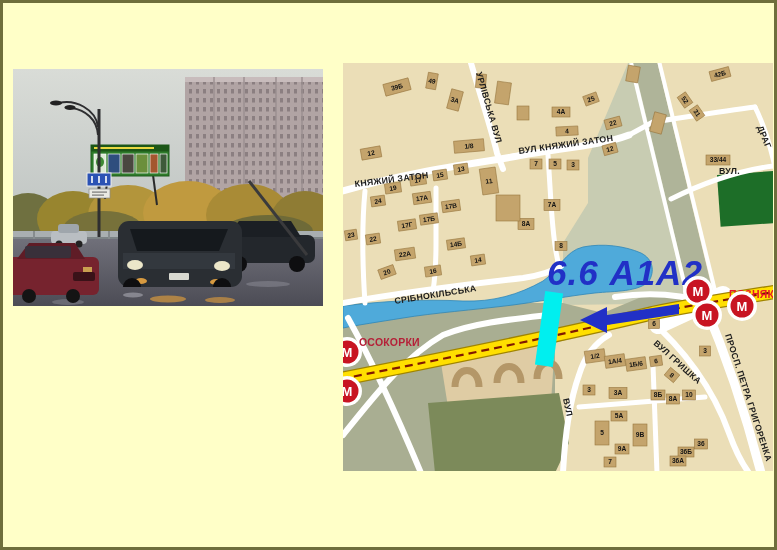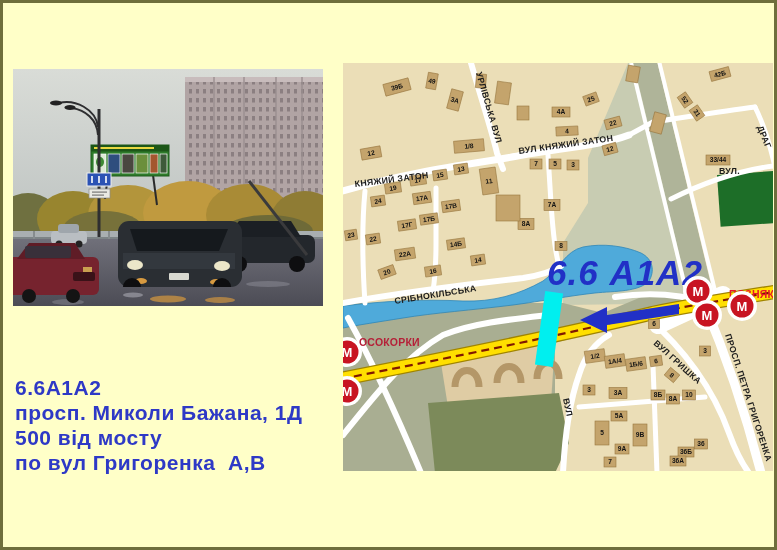--- a/index.html
+++ b/index.html
@@ -495,20 +495,14 @@
           </g>
           <g>
             <circle cx="739" cy="303" r="15" fill="#FFFFFF"></circle>
             <circle cx="739" cy="303" r="11.5" fill="#C81422"></circle>
             <text x="739" y="307.5" class="mletter">М</text>
           </g>
         </g>
     </svg>
   </div>
 
-  <div class="info">
-    <div>6.6А1А2</div>
-    <div>просп. Миколи Бажана, 1Д</div>
-    <div>500 від мосту</div>
-    <div>по вул Григоренка  А,В</div>
-  </div>
 
 </div>
 
 </body></html>

